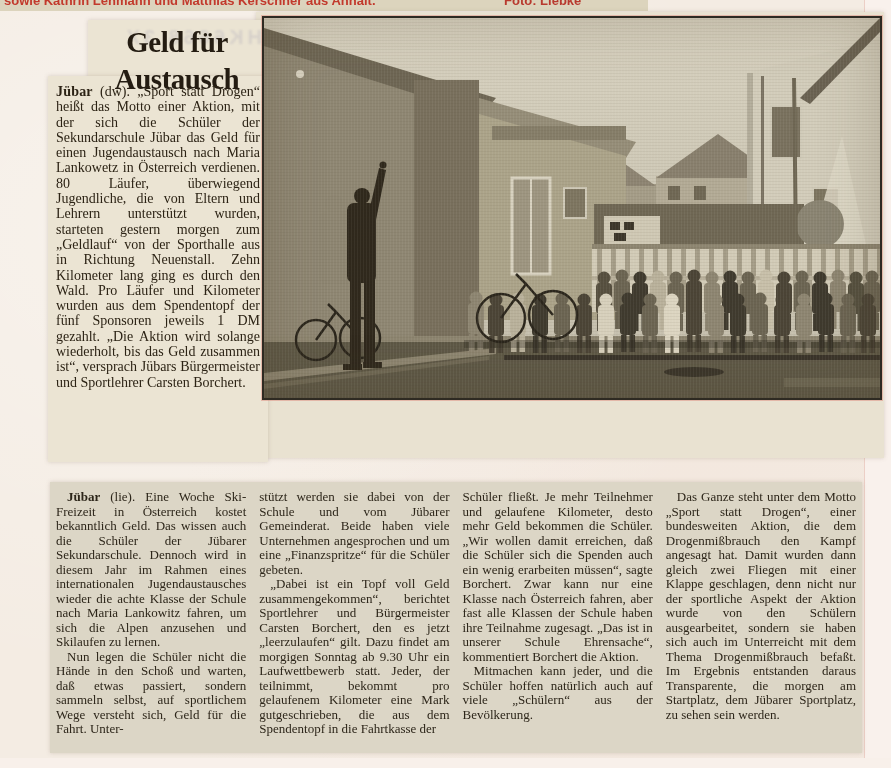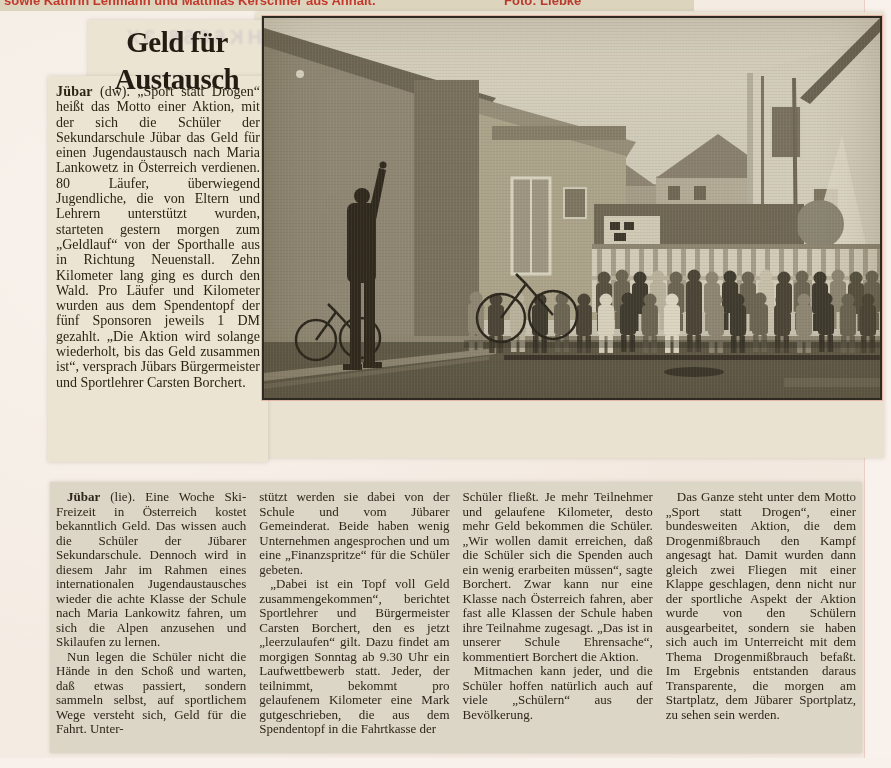--- a/index.html
+++ b/index.html
@@ -9,21 +9,21 @@
     background-image:
       radial-gradient(ellipse at 20% 30%, rgba(255,255,255,.35), transparent 60%),
       radial-gradient(ellipse at 80% 80%, rgba(240,220,210,.35), transparent 55%);
   }
   .page-right-edge{position:absolute;top:0;right:0;width:26px;height:768px;
     background:#f9f1ec;border-left:1px solid #eccfc6;}
   .page-bottom-edge{position:absolute;left:0;bottom:0;width:100%;height:10px;background:#f8f0ea;}
 
   
   .top-strip{position:absolute;left:0;top:0;width:648px;height:11px;background:#dcd4bd;
-    overflow:hidden;padding-left:46px;}
+    overflow:hidden;}
   .top-strip span{position:absolute;top:-7px;white-space:nowrap;
     font-family:"Liberation Sans",sans-serif;font-weight:bold;font-size:13px;color:#c2392c;}
   .top-strip .frag{left:4px;}
   .top-strip .credit{left:504px;color:#b8392e;}
 
   
   .paper{position:absolute;background:#ebe4d3;box-shadow:0 0 4px rgba(120,100,80,.25);}
   .paper-headline{left:88px;top:20px;width:178px;height:88px;}
   .paper-leftcol{left:48px;top:76px;width:220px;height:386px;}
   .paper-right{left:256px;top:12px;width:628px;height:446px;background:#e9e2d1;}
@@ -252,21 +252,21 @@
   <div class="bottom-cols">
     <div class="bcol">
       <p class="ind">
         <b>Jübar</b>
         <span>(lie).</span>
         <span>Eine Woche Ski-Freizeit in Österreich kostet bekanntlich Geld. Das wissen auch die Schüler der Jübarer Sekundarschule. Dennoch wird in diesem Jahr im Rahmen eines internationalen Jugendaustausches wieder die achte Klasse der Schule nach Maria Lankowitz fahren, um sich die Alpen anzusehen und Skilaufen zu lernen.</span>
       </p>
       <p class="ind">Nun legen die Schüler nicht die Hände in den Schoß und warten, daß etwas passiert, sondern sammeln selbst, auf sportlichem Wege versteht sich, Geld für die Fahrt. Unter-</p>
     </div>
     <div class="bcol">
-      <p>stützt werden sie dabei von der Schule und vom Jübarer Gemeinderat. Beide haben wenig Unternehmen angesprochen und um eine „Finanzspritze“ für die Schüler gebeten.</p>
+      <p>stützt werden sie dabei von der Schule und vom Jübarer Gemeinderat. Beide haben viele Unternehmen angesprochen und um eine „Finanzspritze“ für die Schüler gebeten.</p>
       <p class="ind">„Dabei ist ein Topf voll Geld zusammengekommen“, berichtet Sportlehrer und Bürgermeister Carsten Borchert, den es jetzt „leerzulaufen“ gilt. Dazu findet am morgigen Sonntag ab 9.30 Uhr ein Laufwettbewerb statt. Jeder, der teilnimmt, bekommt pro gelaufenem Kilometer eine Mark gutgeschrieben, die aus dem Spendentopf in die Fahrtkasse der</p>
     </div>
     <div class="bcol">
       <p>Schüler fließt. Je mehr Teilnehmer und gelaufene Kilometer, desto mehr Geld bekommen die Schüler. „Wir wollen damit erreichen, daß die Schüler sich die Spenden auch ein wenig erarbeiten müssen“, sagte Borchert. Zwar kann nur eine Klasse nach Österreich fahren, aber fast alle Klassen der Schule haben ihre Teilnahme zugesagt. „Das ist in unserer Schule Ehrensache“, kommentiert Borchert die Aktion.</p>
       <p class="ind">Mitmachen kann jeder, und die Schüler hoffen natürlich auch auf viele „Schülern“ aus der Bevölkerung.</p>
     </div>
     <div class="bcol">
       <p class="ind">Das Ganze steht unter dem Motto „Sport statt Drogen“, einer bundesweiten Aktion, die dem Drogenmißbrauch den Kampf angesagt hat. Damit wurden dann gleich zwei Fliegen mit einer Klappe geschlagen, denn nicht nur der sportliche Aspekt der Aktion wurde von den Schülern ausgearbeitet, sondern sie haben sich auch im Unterreicht mit dem Thema Drogenmißbrauch befaßt. Im Ergebnis entstanden daraus Transparente, die morgen am Startplatz, dem Jübarer Sportplatz, zu sehen sein werden.</p>
     </div>
   </div>

